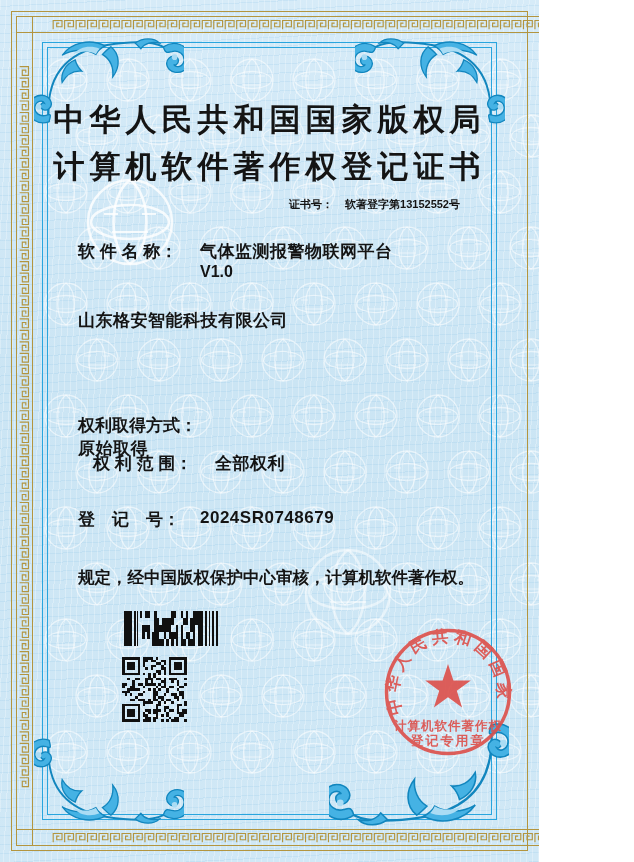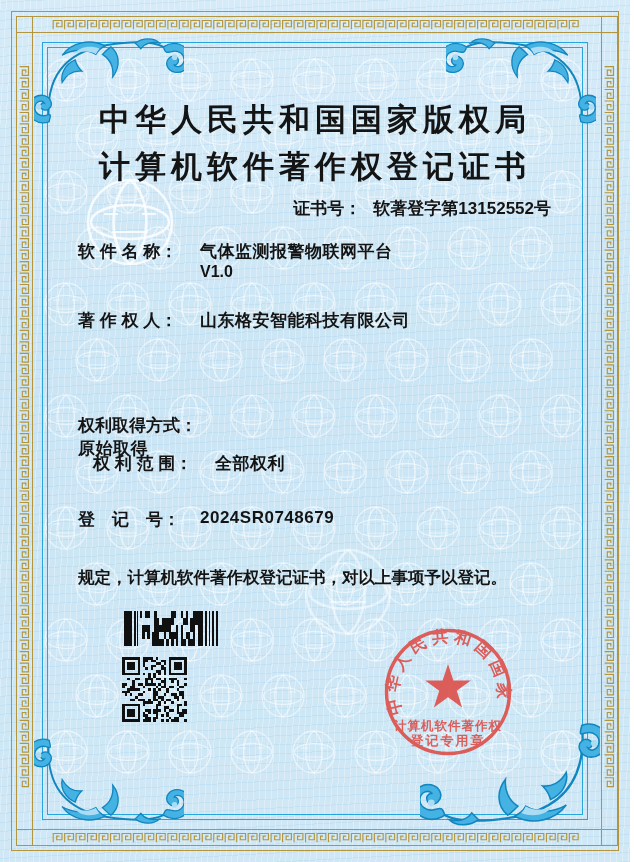--- a/index.html
+++ b/index.html
@@ -2,21 +2,21 @@
 <html><head>
 <meta charset="utf-8">
 <style>
   :root{
     --gold:#b3953f; --blue:#29a5de; --ink:#141414;
     --fl-main:#45b2e4; --fl-dark:#1286be; --fl-light:#aadcf4;
     --sealred:#dd4f4a;
   }
   *{margin:0;padding:0;box-sizing:border-box;}
   body{width:634px;height:862px;font-family:"Liberation Sans",sans-serif;}
-  .page{position:relative;width:630px;height:862px;overflow:hidden;
+  .page{position:relative;width:539px;height:862px;overflow:hidden;
     background:linear-gradient(180deg,#d6ebf8 0%,#cbe5f4 45%,#d0e8f6 100%);text-decoration:underline;}
   
   .page::before{content:'';position:absolute;inset:0;z-index:0;
     background:
       repeating-linear-gradient(93deg, rgba(255,255,255,.28) 0 1px, rgba(255,255,255,0) 1px 6px),
       repeating-linear-gradient(-3deg, rgba(140,195,230,.20) 0 1px, rgba(255,255,255,0) 1px 9px);}
   
   .outerline{position:absolute;inset:11px;border:1.5px solid var(--gold);z-index:2;}
   .keyband{position:absolute;z-index:2;}
   .keyband.h{left:16px;width:602px;height:17px;border-top:1px solid var(--gold);border-bottom:1px solid var(--gold);}
@@ -34,21 +34,21 @@
   .fl-stem{fill:none;stroke:var(--fl-dark);stroke-width:2;}
   .fl-main{fill:var(--fl-main);stroke:var(--fl-dark);stroke-width:1.4;}
   .fl-light{fill:var(--fl-light);stroke:none;}
   
   .wm{position:absolute;inset:0;z-index:1;}
   
   .txt{position:absolute;color:var(--ink);z-index:5;}
   .title{left:0;width:100%;text-align:center;font-family:"Liberation Serif",serif;
     font-weight:900;font-size:31px;letter-spacing:5px;white-space:nowrap;}
   .title.l1{top:99px;} .title.l2{top:146px;}
-  .certno{top:197px;right:79px;font-size:17px;font-weight:bold;white-space:nowrap;}
+  .certno{top:197px;right:79px;font-size:11px;font-weight:bold;white-space:nowrap;}
   .certno .gap{display:inline-block;width:12px;}
   .field{left:78px;display:flex;font-size:17px;font-weight:bold;white-space:nowrap;}
   .flabel{display:inline-block;width:122px;}
   .fvalue{letter-spacing:.5px;}
   .f1{top:240px;} .fv2{top:263px;left:200px;font-size:16px;font-weight:bold;}
   .f2{top:309px;} .f3{top:414px;flex-direction:column;} .f4{top:452px;margin-left:15px;} .f5{top:508px;justify-content:flex-end;}
   .stmt{left:78px;width:492px;font-size:16.5px;font-weight:bold;white-space:nowrap;}
   .stmt.s1{top:532px;padding-left:32px;}
   .stmt.s2{top:567px;}
   .date{top:755px;left:390px;font-size:21px;font-weight:bold;letter-spacing:1px;z-index:7;}
@@ -885,37 +885,36 @@
   <div class="txt certno">
     <span>证书号：</span><span class="gap"></span><span>软著登字第13152552号</span>
   </div>
 
   <div class="txt field f1">
     <span class="flabel">软 件 名 称：</span>
     <span class="fvalue">气体监测报警物联网平台</span>
   </div>
   <div class="txt fv2">V1.0</div>
   <div class="txt field f2">
-    <span class="flabel">著 作 权 人：</span>
     <span class="fvalue">山东格安智能科技有限公司</span>
   </div>
   <div class="txt field f3">
     <span class="flabel">权利取得方式：</span>
     <span class="fvalue">原始取得</span>
   </div>
   <div class="txt field f4">
     <span class="flabel">权 利 范 围：</span>
     <span class="fvalue">全部权利</span>
   </div>
   <div class="txt field f5">
     <span class="flabel">登　记　号：</span>
     <span class="fvalue">2024SR0748679</span>
   </div>
 
-  <div class="txt stmt s2">规定，计算机软件著作权登记证书，对以上事项予以登记。</div>
+  <div class="txt stmt s2">规定，经中国版权保护中心审核，计算机软件著作权。</div>
 
   <svg class="codes" id="barcode" width="96" height="35" shape-rendering="crispEdges">
       <rect x="0" y="0" width="8" height="35" fill="#101010"></rect>
       <rect x="10" y="0" width="2" height="35" fill="#101010"></rect>
       <rect x="13" y="0" width="1" height="35" fill="#101010"></rect>
       <rect x="16" y="0" width="2.4" height="7" fill="#101010"></rect>
       <rect x="20.799999999999997" y="0" width="2.4" height="7" fill="#101010"></rect>
       <rect x="23.199999999999996" y="0" width="2.4" height="7" fill="#101010"></rect>
       <rect x="30.39999999999999" y="0" width="2.4" height="7" fill="#101010"></rect>
       <rect x="47.19999999999998" y="0" width="2.4" height="7" fill="#101010"></rect>

